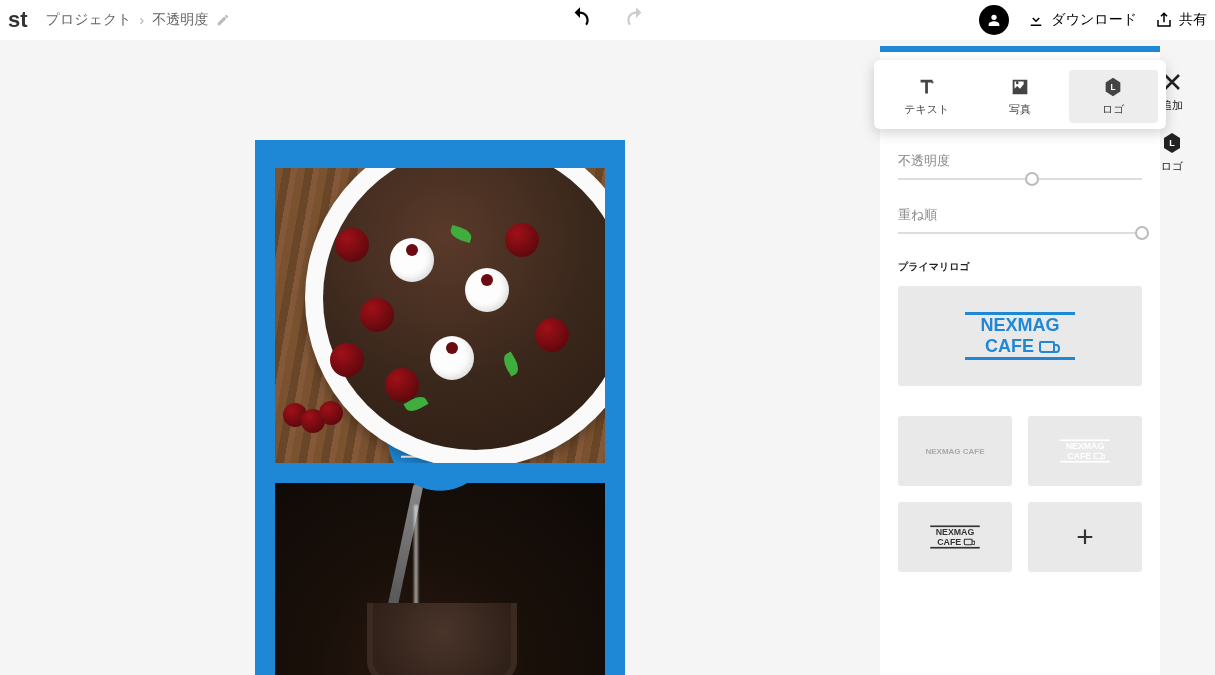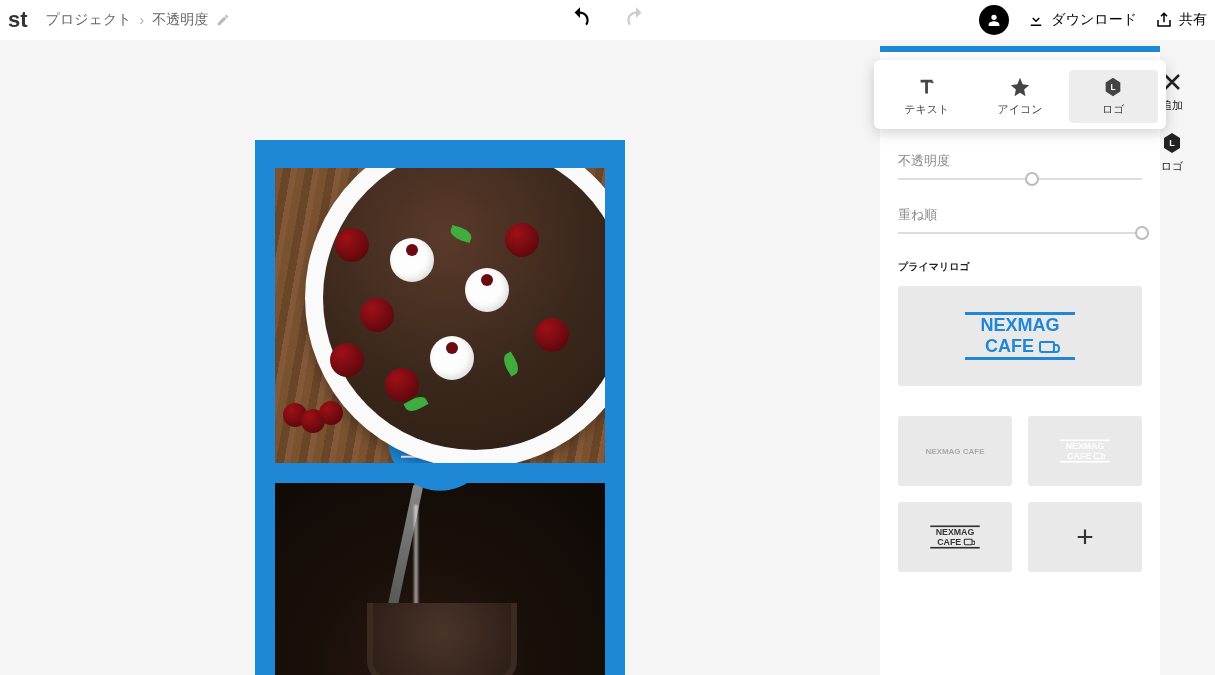--- a/index.html
+++ b/index.html
@@ -184,23 +184,23 @@
 
   <div class="tool-popup">
     <div class="tool-btn">
       <svg viewBox="0 0 24 24">
           <path fill="currentColor" d="M5 4v3h5v12h3V7h5V4H5zm14 2h-2v2h2V6z"></path>
         </svg>
       <span>テキスト</span>
     </div>
     <div class="tool-btn">
       <svg viewBox="0 0 24 24">
-          <path fill="currentColor" d="M12 2l2.9 6.9L22 10l-5.5 4.8L18 22l-6-3.7L6 22l1.5-7.2L2 10l7.1-1.1L12 2z"></path>
-        </svg>
-      <span>アイコン</span>
+          <path fill="currentColor" d="M4 4h16v16H4V4zm2 2v8l3-3 3 3 4-5v-3H6zm3 3a1.5 1.5 0 1 0 0-3 1.5 1.5 0 0 0 0 3z"></path>
+        </svg>
+      <span>写真</span>
     </div>
     <div class="tool-btn sel">
       <svg class="hex" viewBox="0 0 24 24">
           <path fill="currentColor" d="M12 2l8 5v10l-8 5-8-5V7l8-5z"></path>
           <text x="12" y="15" text-anchor="middle" font-size="9" fill="#fff" font-weight="700">L</text>
         </svg>
       <span>ロゴ</span>
     </div>
   </div>
 

